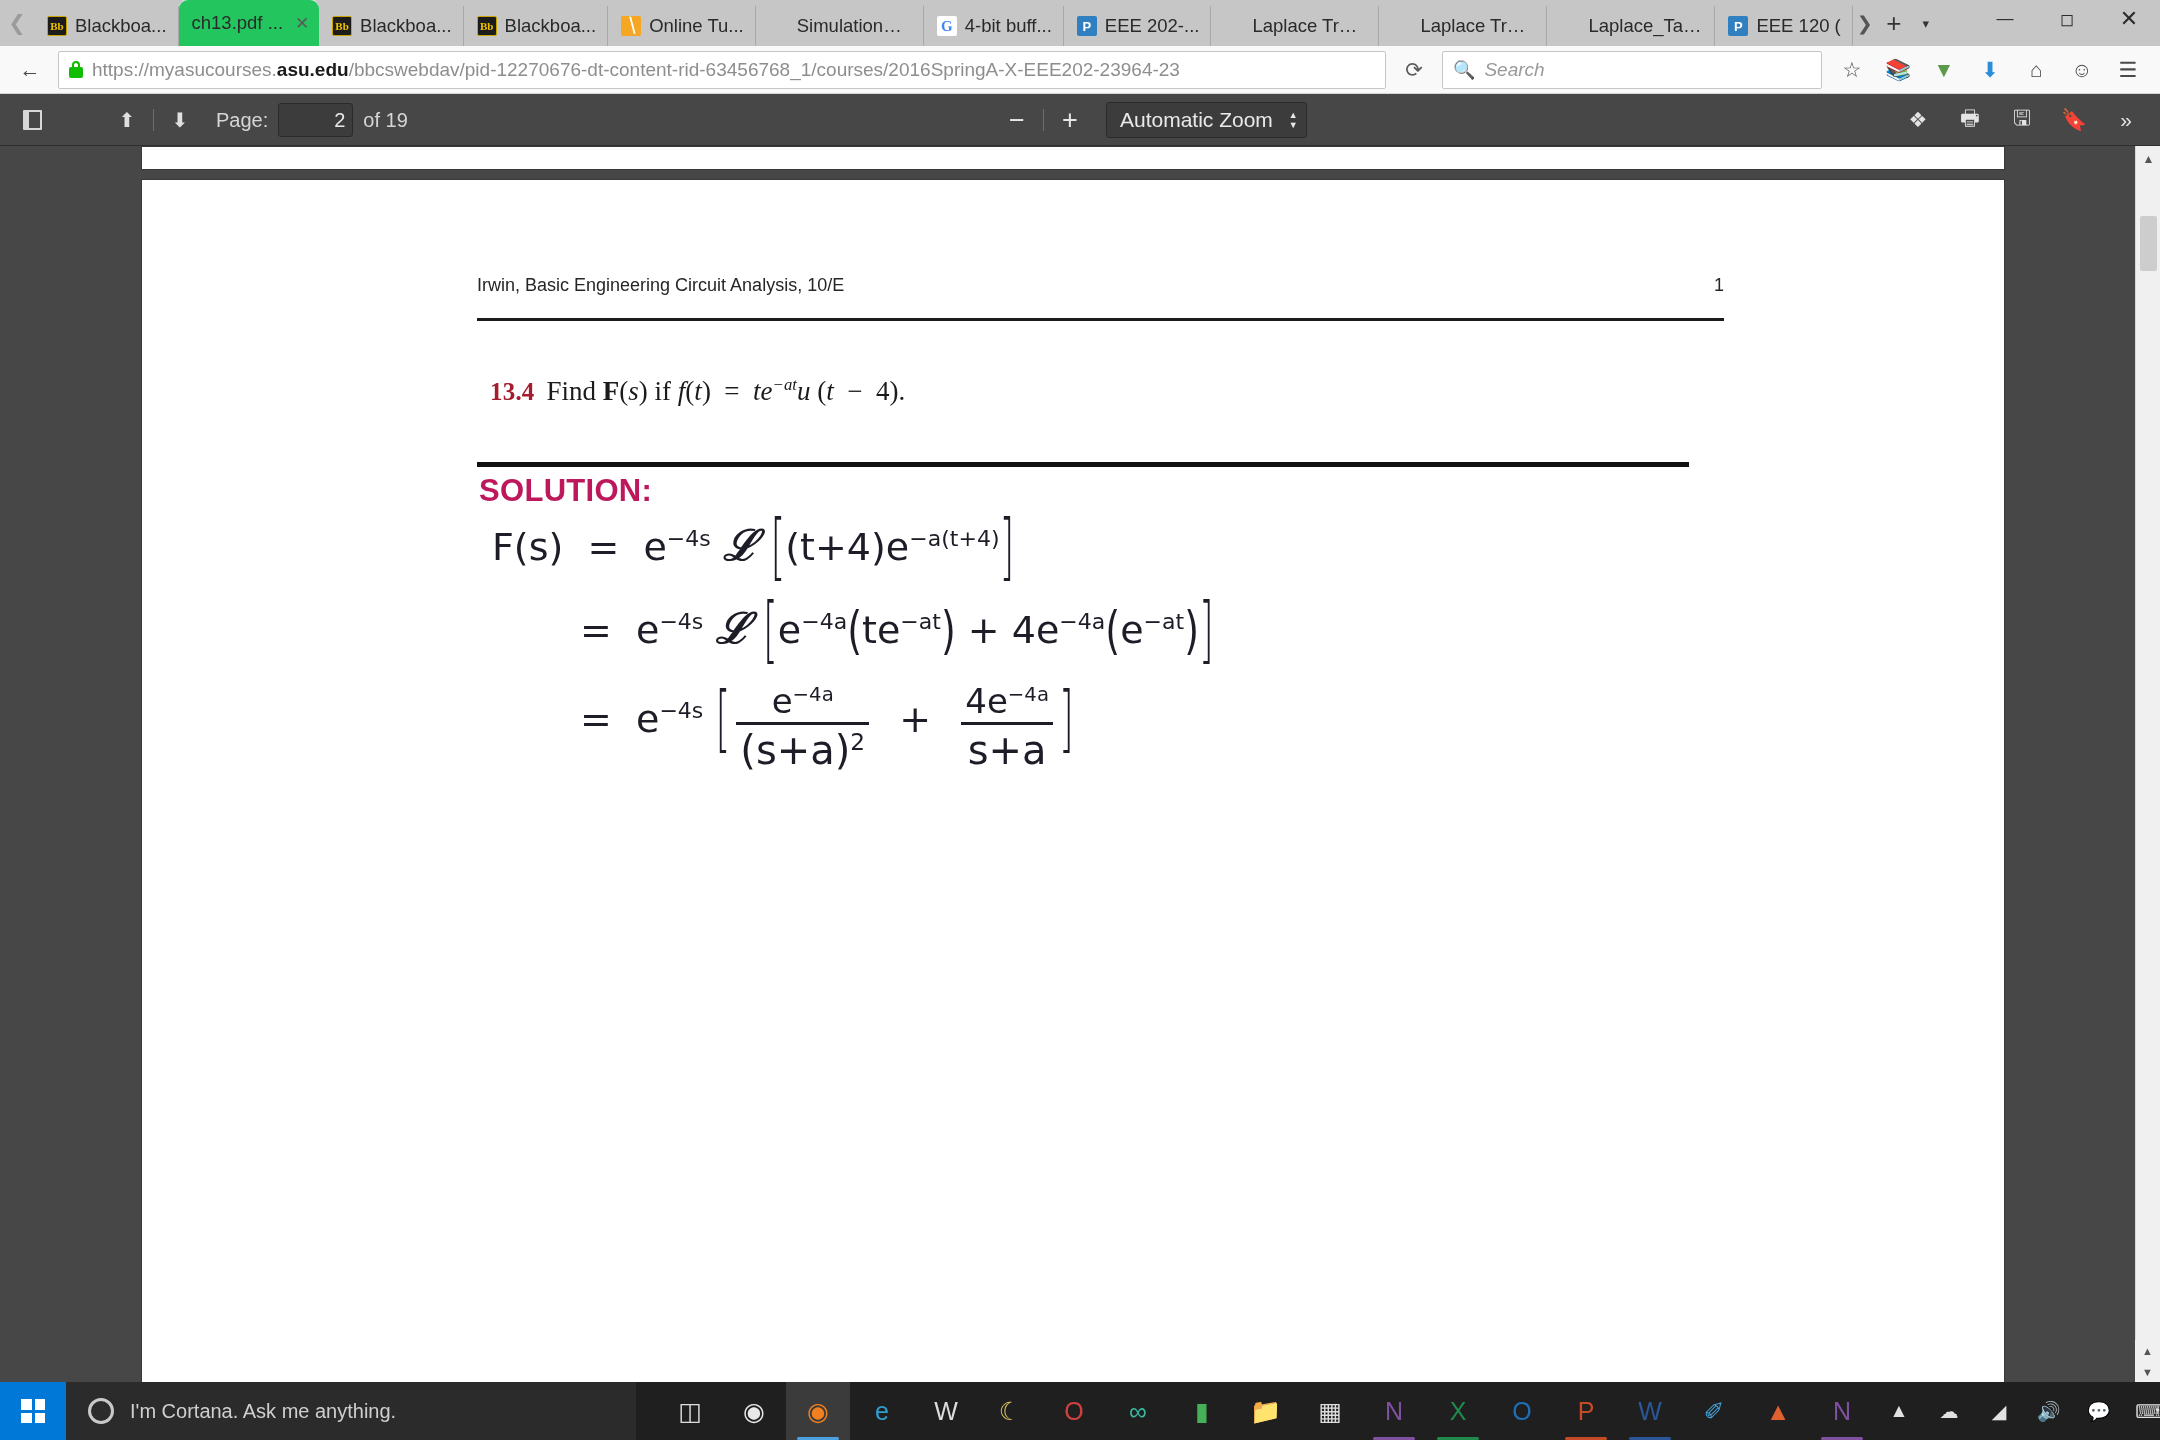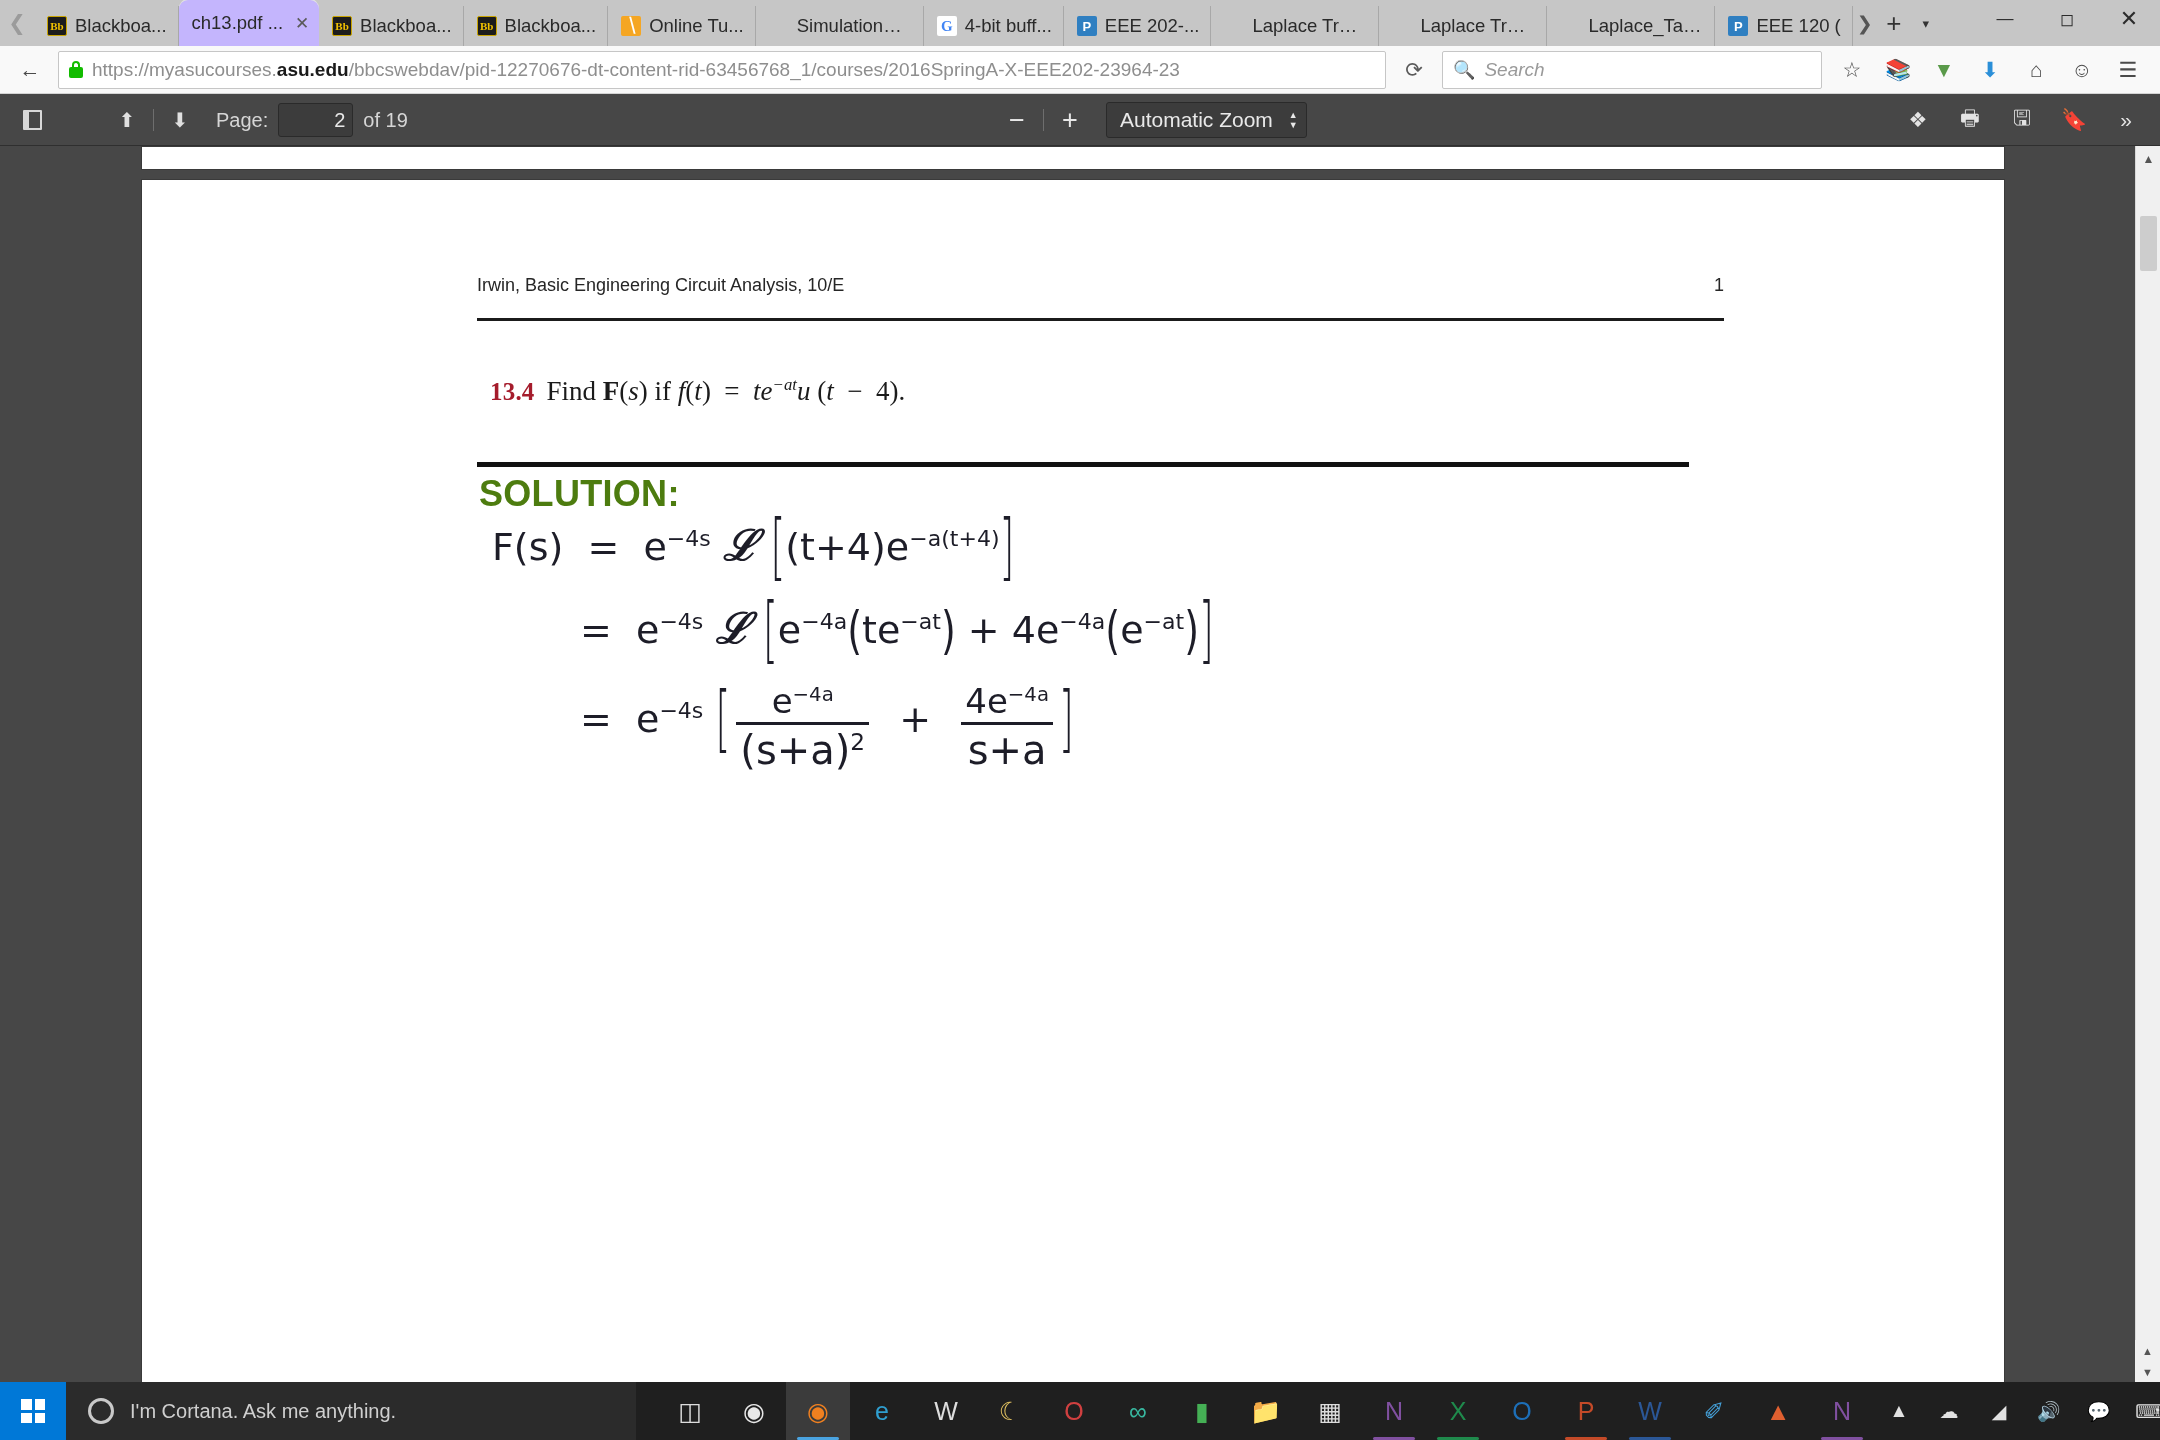--- a/index.html
+++ b/index.html
@@ -21,21 +21,21 @@
   }
   .tabs { display:flex; align-items:flex-end; height:46px; flex:none; }
   .tab {
     height:40px; display:flex; align-items:center; gap:8px;
     padding:0 11px 0 13px; font-size:18.5px; color:#2a2a2a;
     position:relative; white-space:nowrap; max-width:168px;
     border-right:1px solid #a8a8a8; align-self:flex-end;
   }
   .tab:last-child { border-right:1px solid #a8a8a8; }
   .tab.active {
-    background:#c4b5fd; border-right:none; height:46px;
+    background:#22c55e; border-right:none; height:46px;
     border-radius:9px 9px 0 0; box-shadow:0 -1px 0 #e4e4e4;
     padding-right:6px;
   }
   .tab .label { overflow:hidden; text-overflow:ellipsis; }
   .favicon {
     width:20px; height:20px; flex:none; border-radius:2px;
     display:flex; align-items:center; justify-content:center;
     font-size:12px; font-weight:bold; line-height:1;
   }
   .fav-bb { background:#1c1c1c; color:#f0c000; font-family:"Liberation Serif",serif;
@@ -180,22 +180,22 @@
     font-family:"Liberation Serif", serif; white-space:nowrap;
   }
   .problem .num { color:#a51c2c; font-weight:bold; font-size:25px;
                   letter-spacing:.2px; margin-right:12px; }
   .problem i { font-style:italic; }
   .problem .bf { font-weight:bold; }
   sup.e { font-size:.62em; vertical-align:super; font-style:italic; }
   .pdf-hr2 { position:absolute; left:335px; right:315px; top:282px;
              height:5px; background:#111; }
   .solution-label {
-    position:absolute; left:337px; top:293px; font-size:36px; font-weight:bold;
-    color:#4d7c0f; letter-spacing:.3px;
+    position:absolute; left:337px; top:293px; font-size:31px; font-weight:bold;
+    color:#be185d; letter-spacing:.3px;
   }
 
   
   .hand {
     position:absolute; left:350px; top:335px;
     font-family:"DejaVu Sans", sans-serif; color:#1d1d28;
   }
   .hrow { position:relative; white-space:nowrap; }
   .hrow .eq { font-size:38px; }
   .sup { font-size:.58em; vertical-align:super; }

